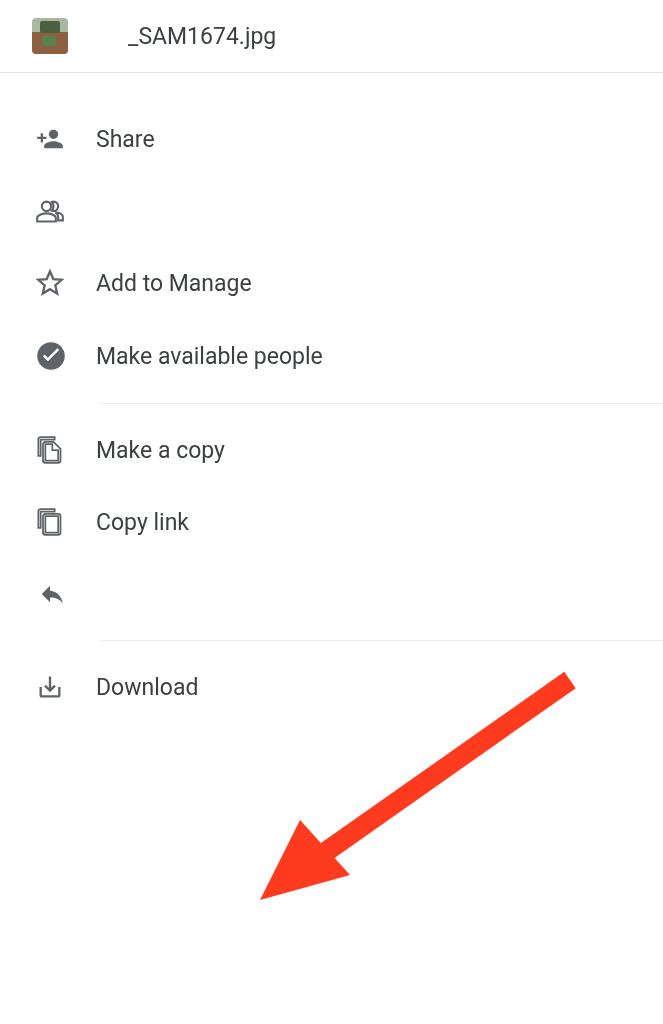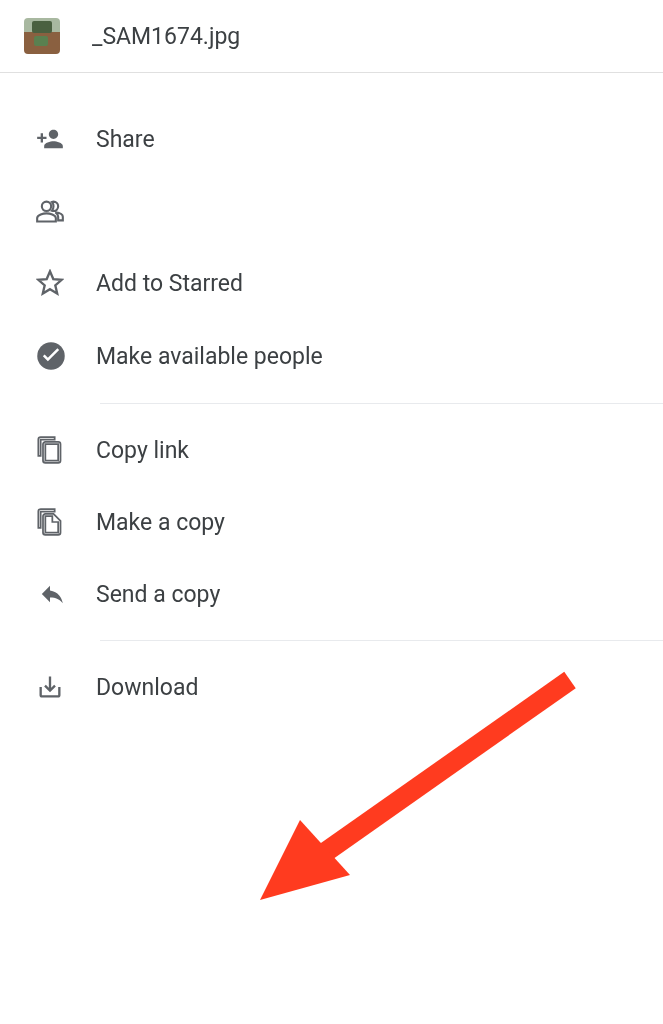--- a/index.html
+++ b/index.html
@@ -11,22 +11,23 @@
       font-family: 'Roboto', 'Segoe UI', Arial, sans-serif;
       background: #ffffff;
       width: 663px;
       height: 1024px;
       overflow: hidden;
       position: relative;
     }
     .header {
       display: flex;
       align-items: center;
-      padding: 18px 24px;
+      padding: 18px 32px;
       border-bottom: 1px solid #e0e0e0;
+      gap: 28px;
     }
     .thumbnail {
       width: 36px;
       height: 36px;
       border-radius: 4px;
       overflow: hidden;
       margin-right: 32px;
       position: relative;
       background: linear-gradient(to bottom, #a8b8a0 0%, #a8b8a0 40%, #8a6040 40%, #8a6040 100%);
     }
@@ -124,60 +125,59 @@
         </svg>
     </span>
   </div>
 
   <div class="menu-item">
     <span class="icon-wrap">
       <svg class="icon" viewBox="0 0 24 24">
           <path d="M12 17.27L18.18 21l-1.64-7.03L22 9.24l-7.19-.61L12 2 9.19 8.63 2 9.24l5.46 4.73L5.82 21z" fill="none" stroke="#5f6368" stroke-width="2"></path>
         </svg>
     </span>
-    <span class="label">Add to Starred</span>
+    <span class="label">Add to Manage</span>
   </div>
 
   <div class="menu-item">
     <span class="icon-wrap">
       <svg class="icon-checked" viewBox="0 0 24 24">
           <circle cx="12" cy="12" r="11" fill="#5f6368"></circle>
           <path d="M9.5 16.2l-4-4 1.4-1.4 2.6 2.6 7.6-7.6 1.4 1.4z" fill="#fff"></path>
         </svg>
     </span>
     <span class="label">Make available people</span>
   </div>
 
   <div class="divider"></div>
 
   <div class="menu-item">
     <span class="icon-wrap">
       <svg class="icon" viewBox="0 0 24 24">
+          <path d="M16 1H4c-1.1 0-2 .9-2 2v14h2V3h12V1zm-1 4H8c-1.1 0-1.99.9-1.99 2L6 21c0 1.1.89 2 1.99 2H19c1.1 0 2-.9 2-2V11l-6-6zM8 21V7h6v5h5v9H8z" fill="none" stroke="#5f6368" stroke-width="1.5"></path>
+        </svg>
+    </span>
+    <span class="label">Make a copy</span>
+  </div>
+
+  <div class="menu-item">
+    <span class="icon-wrap">
+      <svg class="icon" viewBox="0 0 24 24">
           <path d="M16 1H4c-1.1 0-2 .9-2 2v14h2V3h12V1zm3 4H8c-1.1 0-2 .9-2 2v14c0 1.1.9 2 2 2h11c1.1 0 2-.9 2-2V7c0-1.1-.9-2-2-2zm0 16H8V7h11v14z" fill="none" stroke="#5f6368" stroke-width="1.5"></path>
         </svg>
     </span>
     <span class="label">Copy link</span>
   </div>
 
   <div class="menu-item">
     <span class="icon-wrap">
       <svg class="icon" viewBox="0 0 24 24">
-          <path d="M16 1H4c-1.1 0-2 .9-2 2v14h2V3h12V1zm-1 4H8c-1.1 0-1.99.9-1.99 2L6 21c0 1.1.89 2 1.99 2H19c1.1 0 2-.9 2-2V11l-6-6zM8 21V7h6v5h5v9H8z" fill="none" stroke="#5f6368" stroke-width="1.5"></path>
-        </svg>
-    </span>
-    <span class="label">Make a copy</span>
-  </div>
-
-  <div class="menu-item">
-    <span class="icon-wrap">
-      <svg class="icon" viewBox="0 0 24 24">
           <path d="M10 9V5l7 7-7 7v-4.1c-5 0-8.5 1.6-11 5.1 1-5 4-10 11-11z" transform="scale(-1,1) translate(-22,0)"></path>
         </svg>
     </span>
-    <span class="label">Send a copy</span>
   </div>
 
   <div class="divider"></div>
 
 
   <div class="menu-item">
     <span class="icon-wrap">
       <svg class="icon" viewBox="0 0 24 24">
           <path d="M19 12v7H5v-7H3v7c0 1.1.9 2 2 2h14c1.1 0 2-.9 2-2v-7h-2zm-6 .67l2.59-2.58L17 11.5l-5 5-5-5 1.41-1.41L11 12.67V3h2v9.67z"></path>
         </svg>

